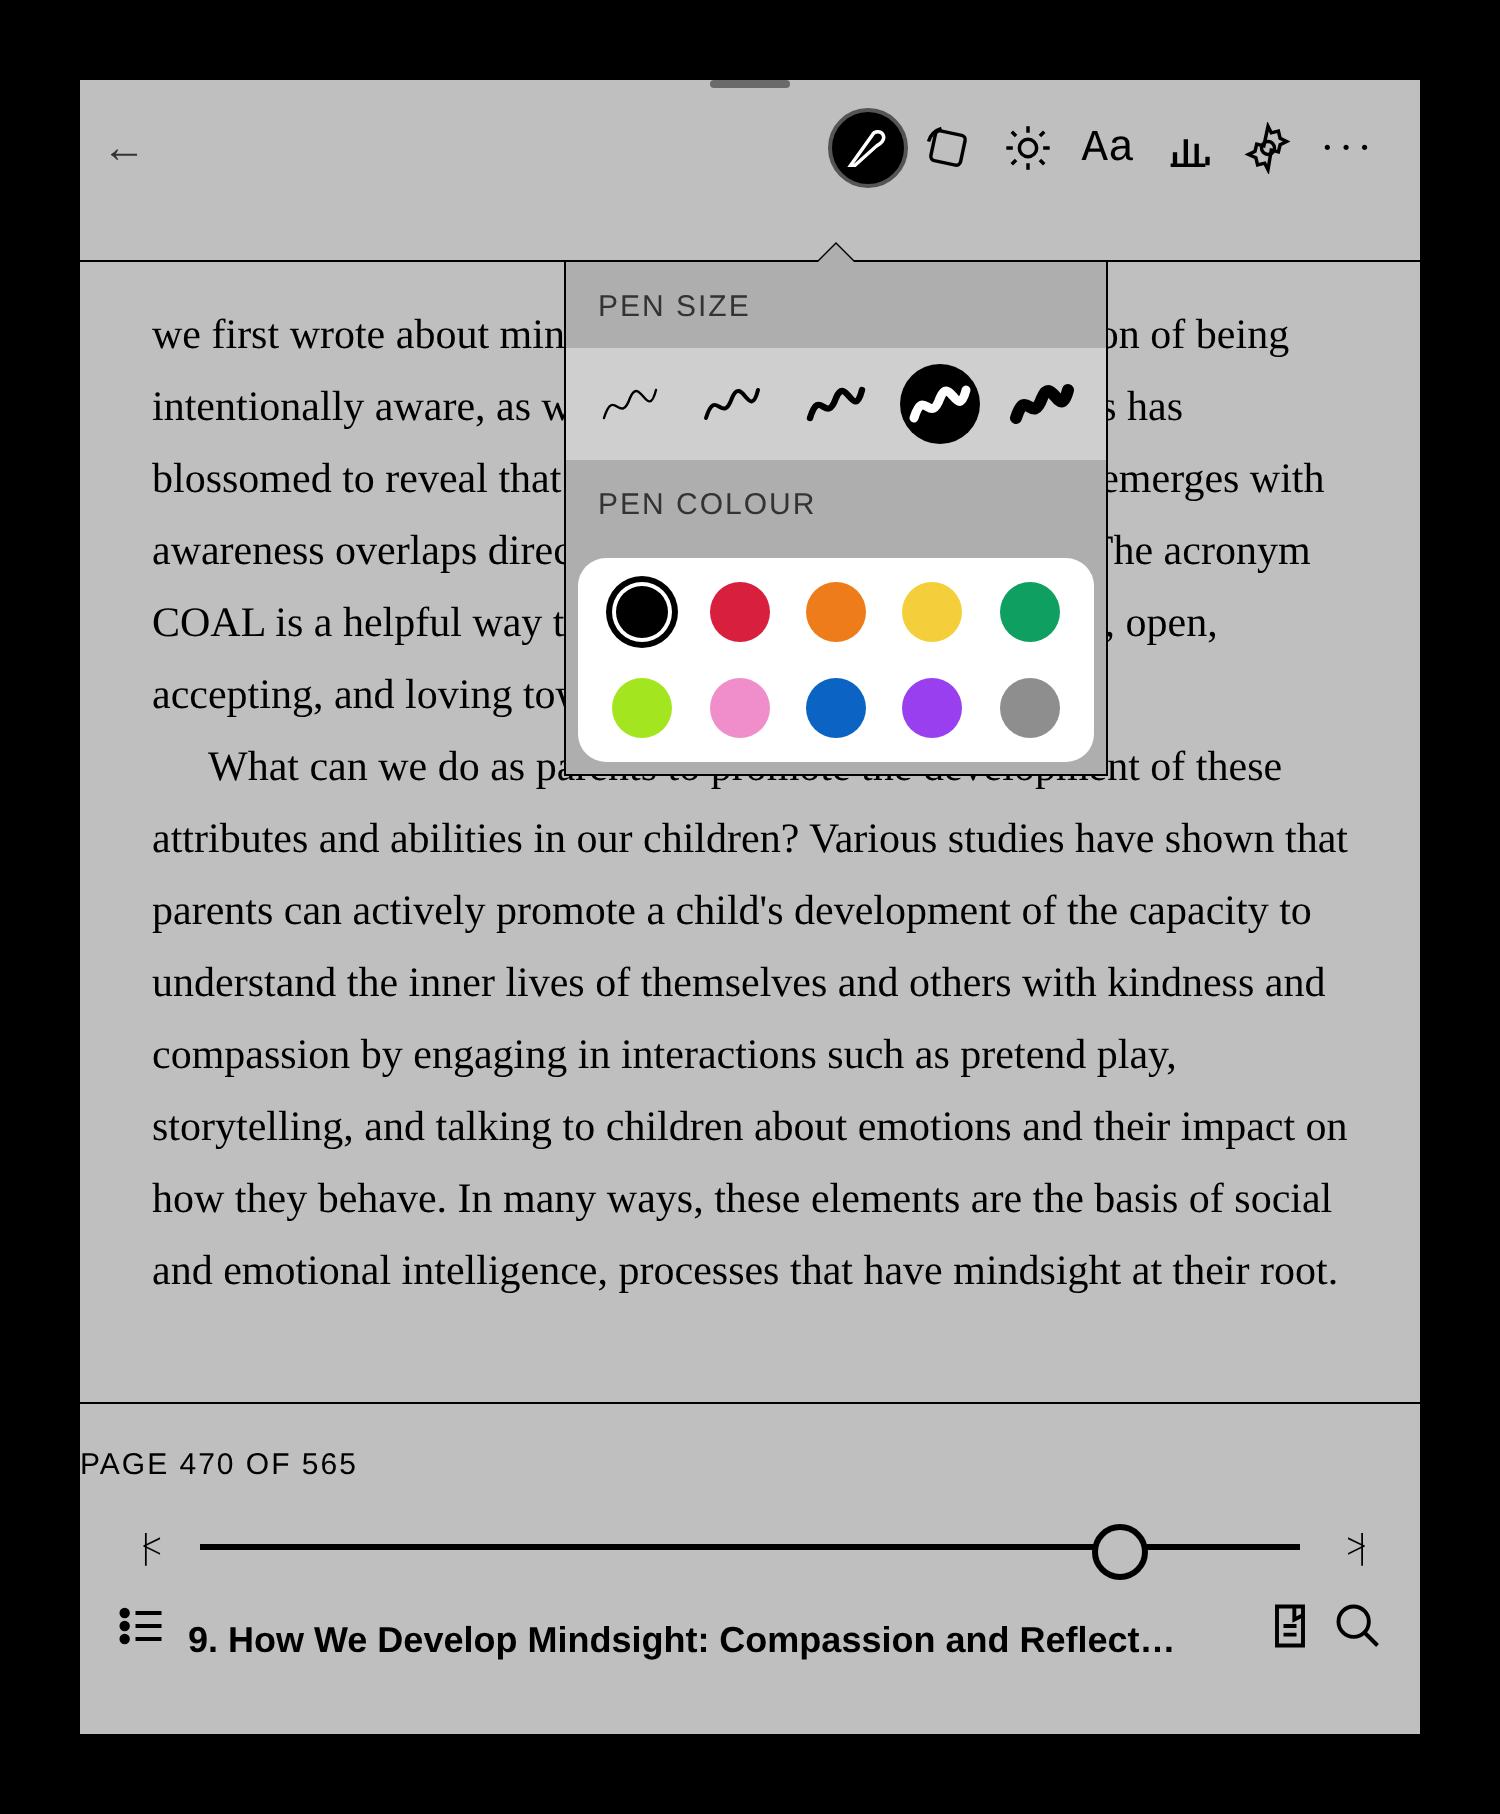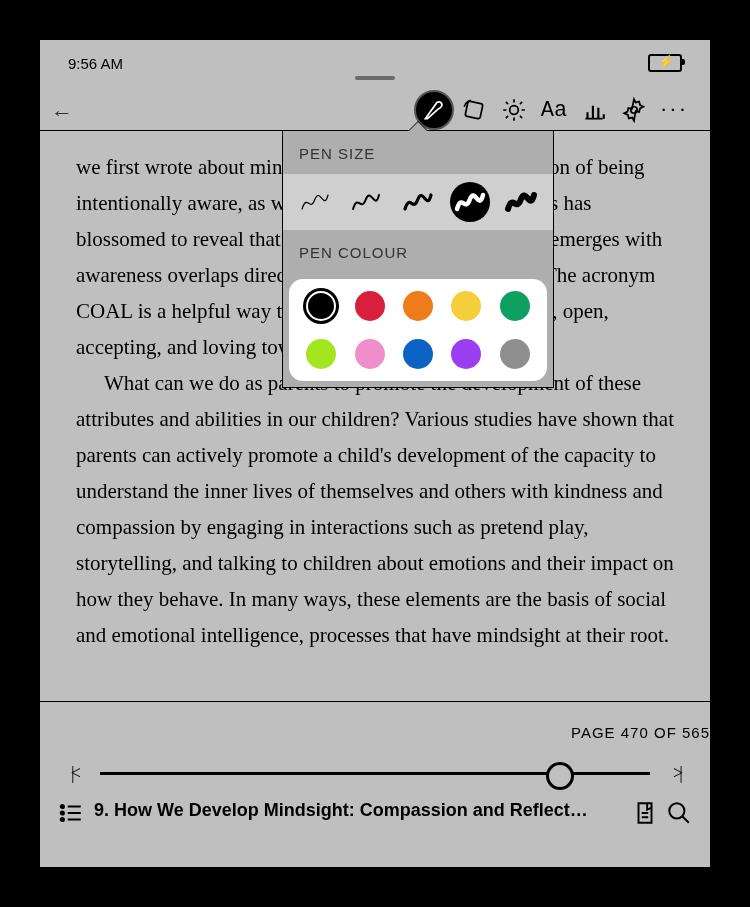--- a/index.html
+++ b/index.html
@@ -14,26 +14,26 @@
   .back-label{font-family:-apple-system,Helvetica,Arial,sans-serif;font-weight:700;font-size:20px;margin-left:10px;color:#000;}
   .topbar-spacer{flex:1;}
   .tool{width:40px;height:40px;display:flex;align-items:center;justify-content:center;color:#000;}
   .tool svg{width:26px;height:26px;stroke:#000;fill:none;stroke-width:1.6;}
   .pen-active{width:36px;height:36px;border-radius:50%;background:#000;border:2px solid #555;display:flex;align-items:center;justify-content:center;}
   .pen-active svg{stroke:#fff;}
   .content{position:absolute;left:0;right:0;top:90px;bottom:165px;border-top:1px solid #000;border-bottom:1px solid #000;padding:18px 36px 12px 36px;font-size:21px;line-height:36px;color:#000;overflow:hidden;}
   .content p{margin:0;}
   .content p.indent{text-indent:28px;}
   .footer{position:absolute;left:0;right:0;bottom:0;height:165px;}
-  .page-ind{text-align:right;font-family:-apple-system,Helvetica,Arial,sans-serif;font-size:15px;letter-spacing:1px;color:#000;padding-top:22px;margin-left:36px;}
+  .page-ind{text-align:left;font-family:-apple-system,Helvetica,Arial,sans-serif;font-size:15px;letter-spacing:1px;color:#000;padding-top:22px;}
   .slider-row{display:flex;align-items:center;padding:22px 22px 0 22px;}
   .slider-row .ends{font-size:18px;color:#000;width:24px;text-align:center;letter-spacing:-4px;}
   .track{flex:1;height:3px;background:#000;margin:0 14px;position:relative;}
   .thumb{position:absolute;top:-10px;width:22px;height:22px;border:3px solid #000;border-radius:50%;background:#bfbfbf;}
-  .chapter-row{display:flex;align-items:flex-start;padding:16px 18px 0 18px;font-family:-apple-system,Helvetica,Arial,sans-serif;}
+  .chapter-row{display:flex;align-items:flex-end;padding:16px 18px 0 18px;font-family:-apple-system,Helvetica,Arial,sans-serif;}
   .chapter-row .toc svg,.chapter-row .note svg,.chapter-row .search svg{width:26px;height:26px;stroke:#000;fill:none;stroke-width:1.8;}
   .chapter-title{flex:1;font-weight:700;font-size:18px;color:#000;padding:0 10px;white-space:nowrap;overflow:hidden;text-overflow:ellipsis;}
 
   
   .popover{position:absolute;left:218px;top:90px;width:270px;background:#aeaeae;border:1px solid #000;z-index:5;margin-left:24px;}
   .popover .arrow{position:absolute;top:-10px;left:50%;margin-left:-10px;width:0;height:0;border-left:10px solid transparent;border-right:10px solid transparent;border-bottom:10px solid #000;}
   .popover .arrow:after{content:"";position:absolute;top:1px;left:-9px;width:0;height:0;border-left:9px solid transparent;border-right:9px solid transparent;border-bottom:9px solid #aeaeae;}
   .sect-label{font-family:-apple-system,Helvetica,Arial,sans-serif;font-size:15px;letter-spacing:1px;color:#333;padding:14px 16px 12px 16px;}
   .pen-sizes{background:#cfcfcf;display:flex;justify-content:space-around;align-items:center;height:56px;padding:0 6px;}
   .pen-sizes .sizebtn{width:40px;height:40px;display:flex;align-items:center;justify-content:center;border-radius:50%;}
@@ -41,26 +41,20 @@
   .pen-sizes svg{fill:none;stroke-linecap:round;}
   .colours{background:#fff;border-radius:14px;margin:6px;padding:12px 8px;display:grid;grid-template-columns:repeat(5,1fr);row-gap:18px;justify-items:center;}
   .swatch{width:30px;height:30px;border-radius:50%;}
   .swatch.sel{box-shadow:0 0 0 2px #fff inset,0 0 0 3px #000;}
 </style>
 </head>
 <body>
 
 <div class="device">
 
-  <div class="statusbar">
-    <span>9:56 AM</span>
-    <span class="battery">
-        <span class="bolt">⚡</span>
-      </span>
-  </div>
   <div class="grab"></div>
 
   <div class="topbar">
     <div class="back-arrow">←</div>
     <div class="topbar-spacer"></div>
     <div class="tool">
       <div class="pen-active">
         <svg viewBox="0 0 24 24">
             <path d="M4 20 L14 6 C15 4 18 4 19 6 C20 8 18 10 16 11 L6 20 Z"></path>
           </svg>

